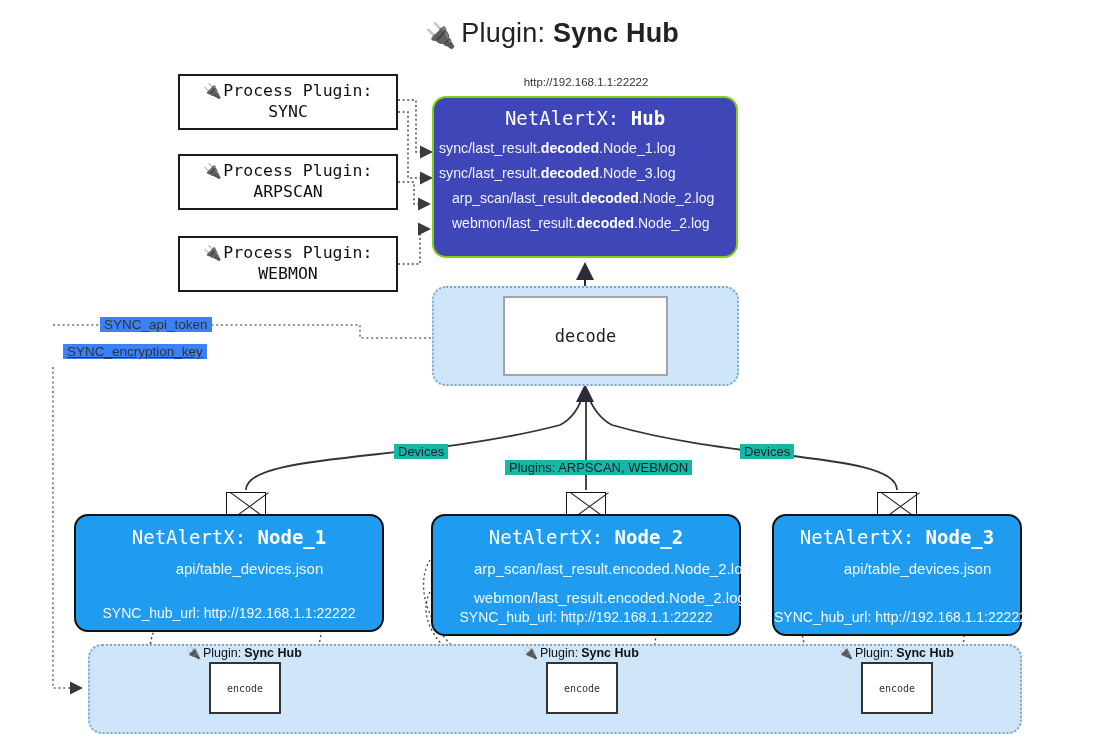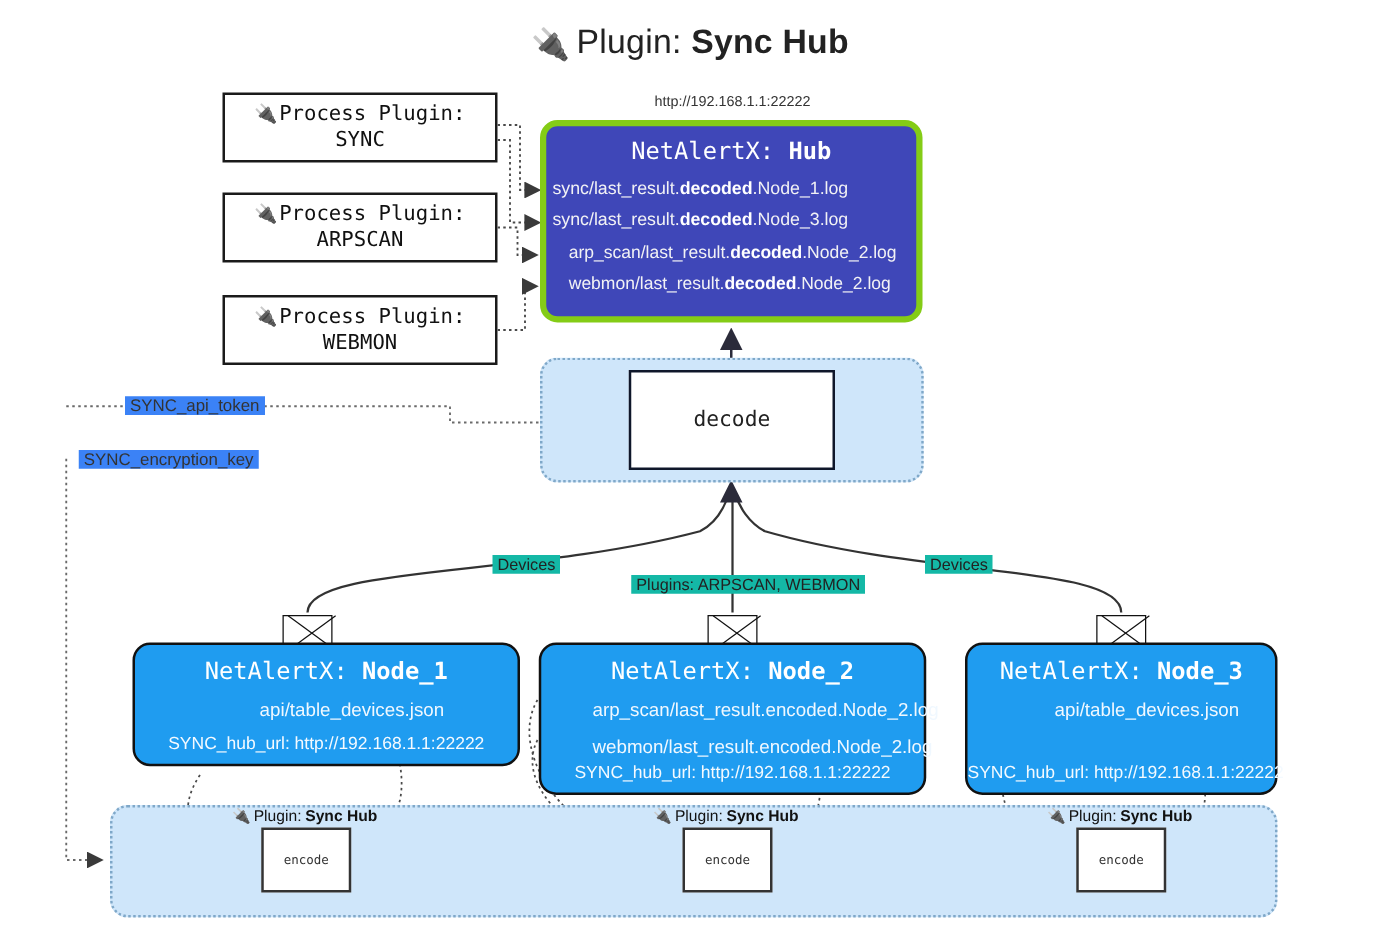--- a/index.html
+++ b/index.html
@@ -63,21 +63,21 @@
     width: 300px;
     text-align: center;
     font-size: 11.5px;
     color: #333;
     white-space: nowrap;
   }
   #hub {
     left: 432px; top: 96px;
     width: 306px; height: 162px;
     background: #3f47b8;
-    border: 5px solid #84cc16;
+    border: 2px solid #84cc16;
     border-radius: 14px;
     color: #fff;
     padding-top: 9px;
   }
   #hub .hub-title {
     text-align: center;
     font-family: "DejaVu Sans Mono", "Liberation Mono", monospace;
     font-size: 19px;
     margin-bottom: 7px;
     white-space: nowrap;
@@ -97,37 +97,37 @@
   .bluebox {
     background: #cfe6fa;
     border: 2px dotted #7fa8c9;
     border-radius: 14px;
   }
   #decode-wrap { left: 432px; top: 286px; width: 307px; height: 100px; }
   #decode {
     left: 503px; top: 296px;
     width: 165px; height: 80px;
     background: #fff;
-    border: 2px solid #0f172a;
+    border: 2px solid #a3a3a3;
     display: flex; align-items: center; justify-content: center;
     font-family: "DejaVu Sans Mono", "Liberation Mono", monospace;
     font-size: 17px; color: #222;
   }
 
   
   .keylabel {
     position: absolute;
     font-size: 13.5px;
     color: #333;
     background: #3b82f6;
     padding: 0 4px;
     white-space: nowrap;
   }
   #k-token { left: 100px; top: 317px; }
-  #k-enc   { left: 63px;  top: 360px; }
+  #k-enc   { left: 63px;  top: 344px; text-decoration: underline; }
 
   
   .nodecard {
     background: #1f9cf0;
     border: 2px solid #111;
     border-radius: 14px;
     color: #fff;
     padding-top: 10px;
   }
   .nodecard .n-title {
@@ -148,21 +148,21 @@
   }
   .nodecard .n-foot {
     position: absolute;
     left: 0; bottom: 9px;
     width: 100%;
     text-align: center;
     font-size: 14px;
     color: #f4faff;
     white-space: nowrap;
   }
-  #node1 { left: 106px;  top: 514px; width: 310px; height: 99px; }
+  #node1 { left: 74px;  top: 514px; width: 310px; height: 118px; }
   #node2 { left: 431px; top: 514px; width: 310px; height: 122px; }
   #node3 { left: 772px; top: 514px; width: 250px; height: 122px; }
 
   
   .envelope {
     position: absolute;
     width: 40px; height: 30px;
     background: #fff;
     border: 1.6px solid #111;
   }

